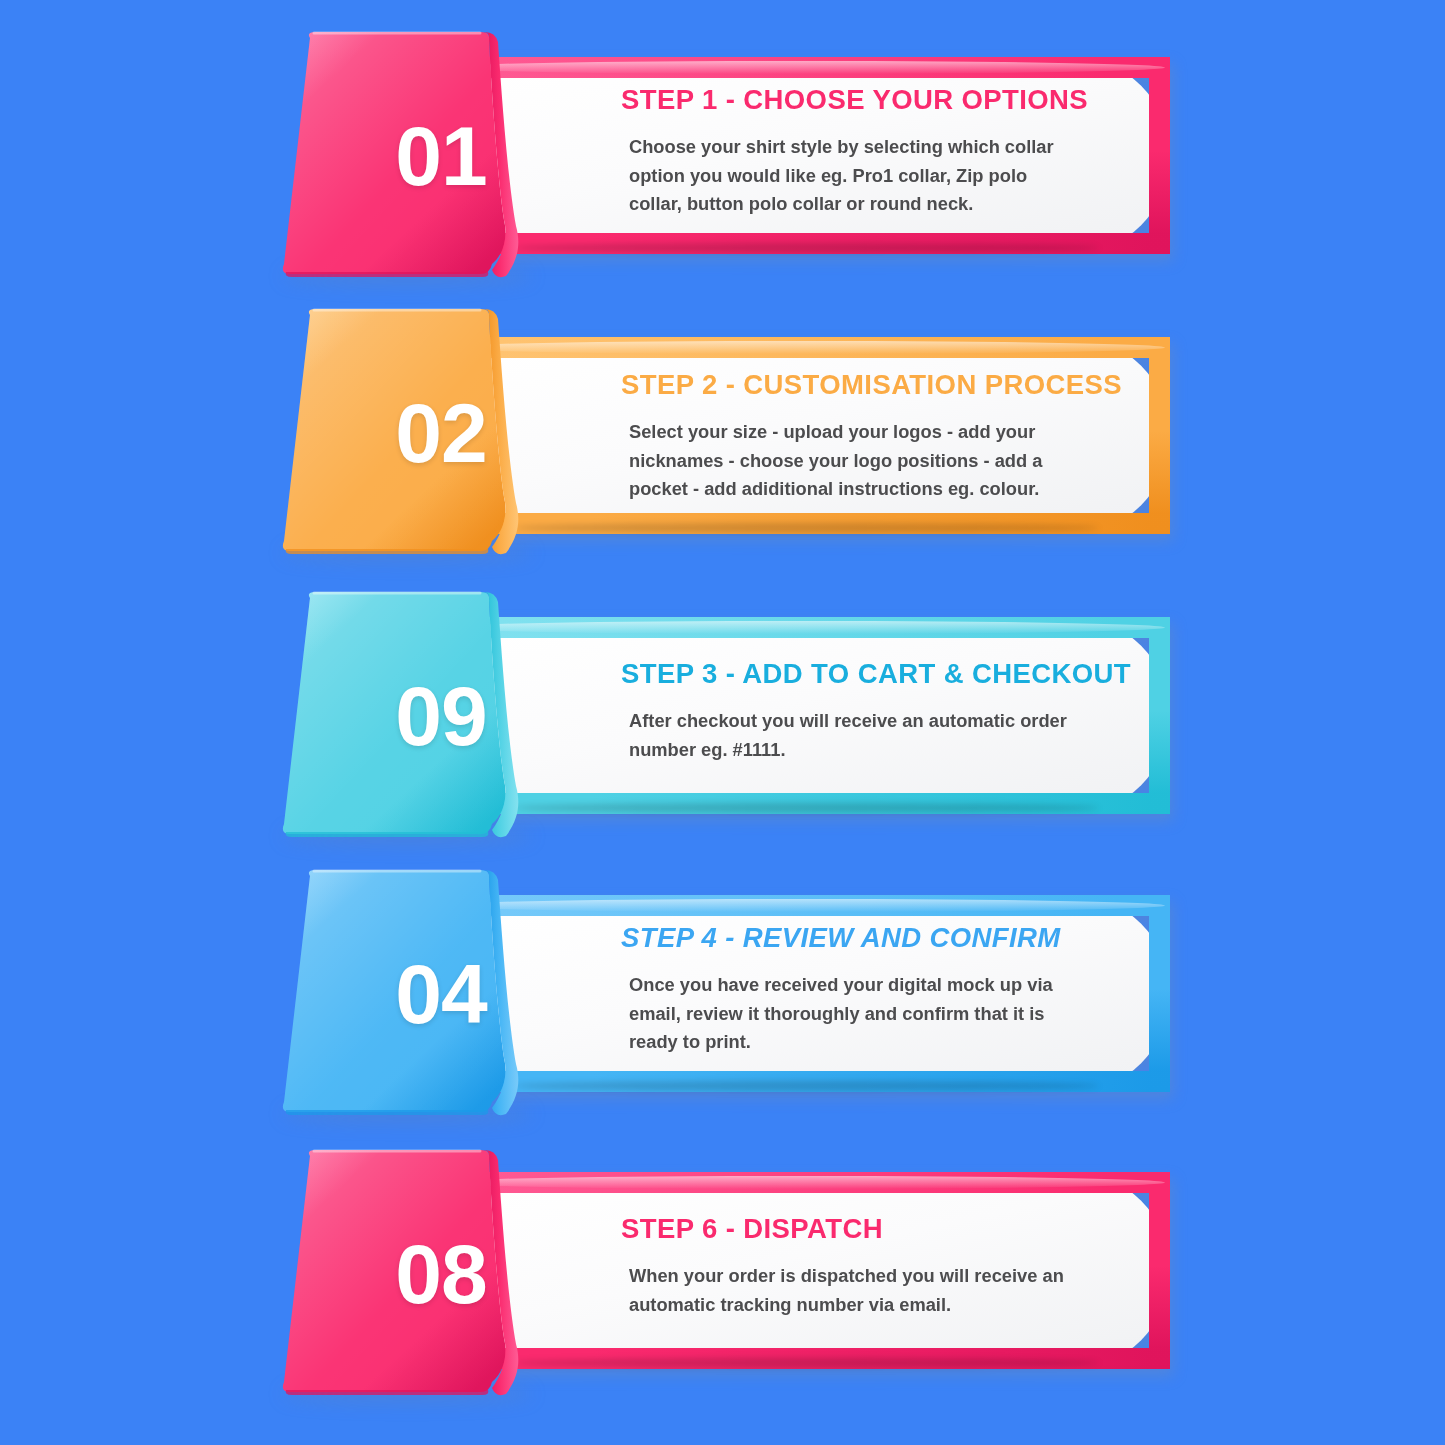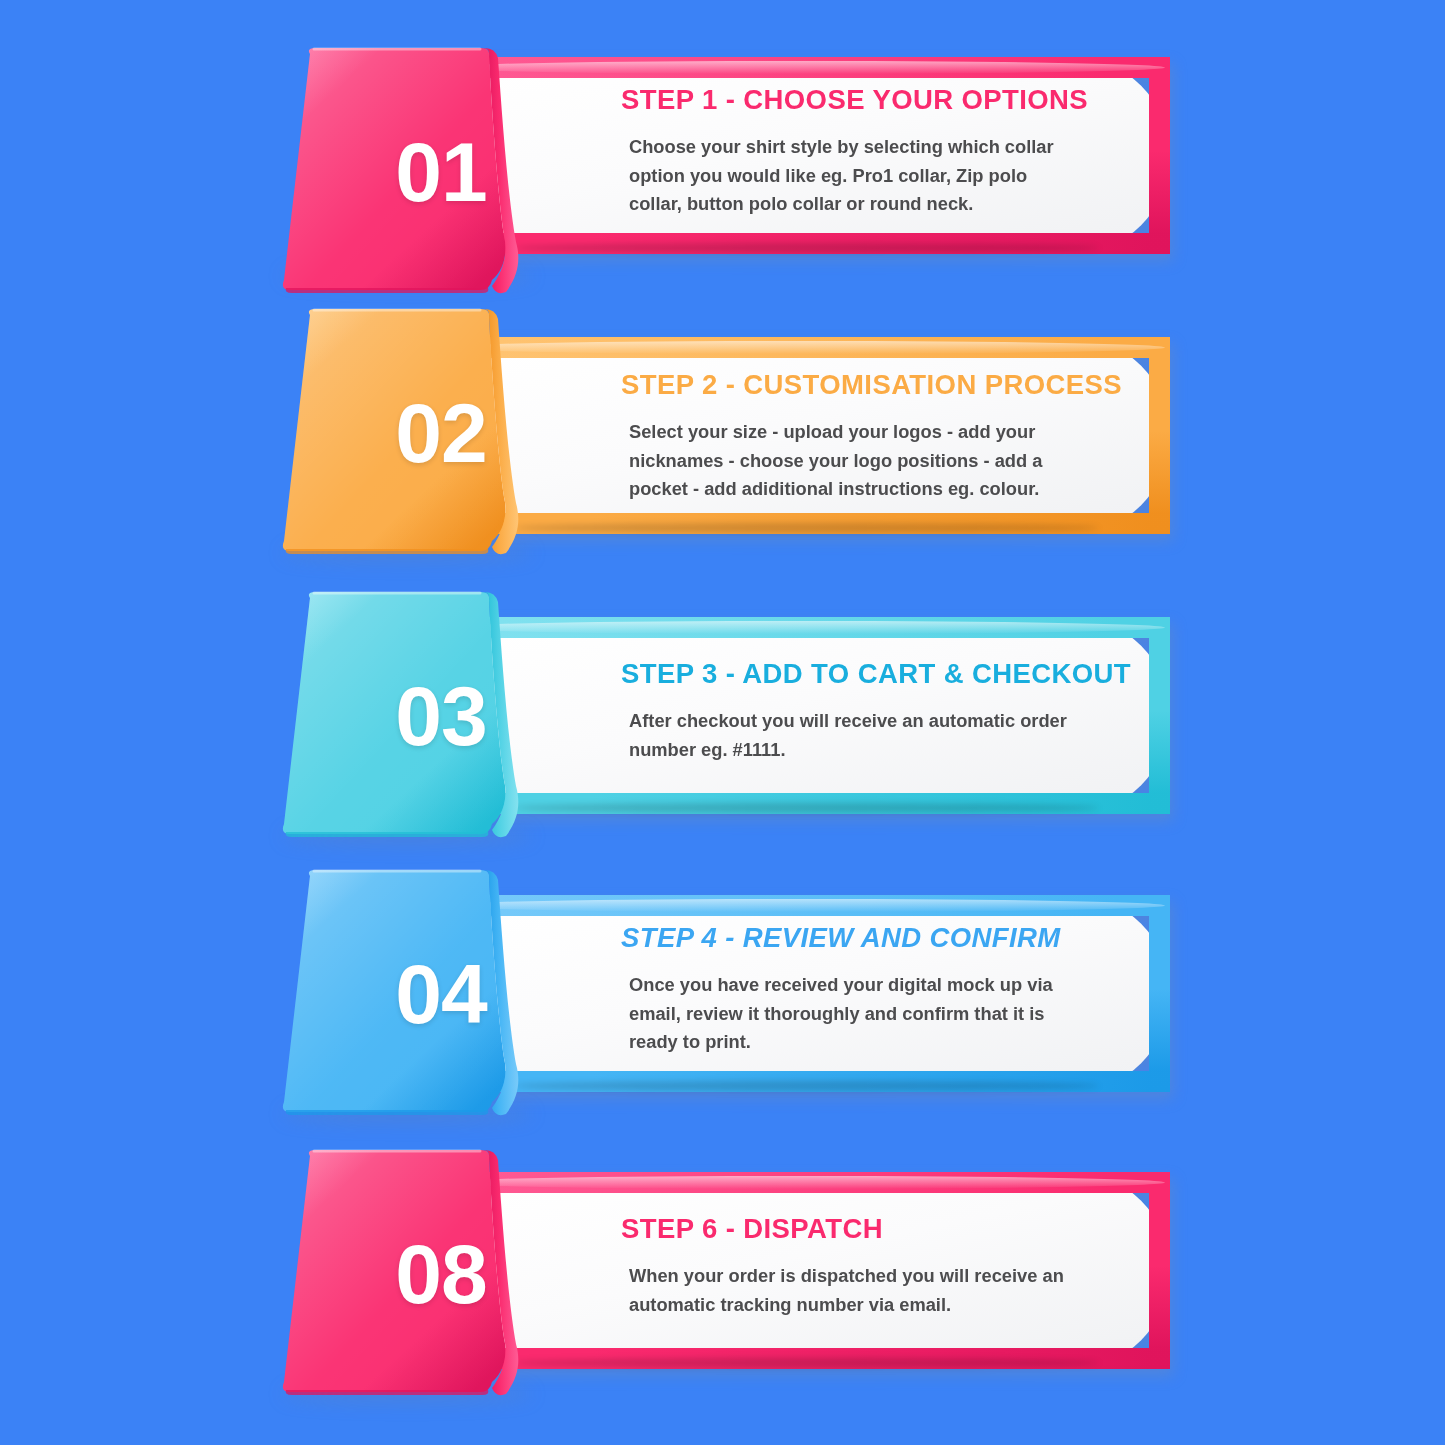--- a/index.html
+++ b/index.html
@@ -129,21 +129,21 @@
     <div class="step-row" style="top: 0px;">
       <div class="unit-shadow" style="left: 282px; top: 268px; width: 250px; height: 16px;"></div>
       <div class="pill-wrap" style="top: 57px; height: 197px;">
         <div class="pill" style="border-color: rgb(250, 42, 110); border-image: linear-gradient(170deg, rgb(255, 92, 149) 0%, rgb(250, 42, 110) 38%, rgb(250, 42, 110) 68%, rgb(224, 20, 92) 100%) 1 / 21px / 0 stretch; background: linear-gradient(168deg, rgb(255, 255, 255) 0%, rgb(251, 251, 252) 45%, rgb(241, 242, 244) 100%);">
           <div class="pill-inner">
             <div class="step-title" style="color: rgb(250, 42, 110);">STEP 1 - CHOOSE YOUR OPTIONS</div>
             <div class="step-body" style="color: rgb(76, 76, 78);">Choose your shirt style by selecting which collar option you would like  eg. Pro1 collar, Zip polo collar, button polo collar or round neck.</div>
           </div>
         </div>
       </div>
-      <div class="banner" style="top: 46px; height: 248px;">
+      <div class="banner" style="top: 30px; height: 248px;">
         <svg class="banner-svg" viewBox="0 0 262 248" preserveAspectRatio="none">
           <defs>  
             <linearGradient id="faceg0" x1="0" y1="0" x2="0.85" y2="1">    
               <stop offset="0%" stop-color="#ff5c95"></stop>    
               <stop offset="22%" stop-color="#fa2a6e"></stop>    
               <stop offset="75%" stop-color="#fa2a6e"></stop>    
               <stop offset="100%" stop-color="#e0145c"></stop>  
             </linearGradient>  
             <linearGradient id="edgeg0" x1="0" y1="0" x2="1" y2="0">    
               <stop offset="0%" stop-color="#e0145c"></stop>    
@@ -233,21 +233,21 @@
               <stop offset="55%" stop-color="#ffffff" stop-opacity="0.05"></stop>    
               <stop offset="100%" stop-color="#ffffff" stop-opacity="0"></stop>  
             </linearGradient>
           </defs>
           <path d="M 34,8 Q 30,2 40,2 L 205,2 Q 214,2 213,10 C 216,70 222,150 228,190 C 232,206 228,224 216,234 Q 214,244 204,244 L 14,244 Q 4,244 8,234 Z" fill="url(#faceg2)"></path>
           <path d="M 34,8 Q 30,2 40,2 L 205,2 Q 214,2 213,10 C 216,70 222,150 228,190 C 232,206 228,224 216,234 Q 214,244 204,244 L 14,244 Q 4,244 8,234 Z" fill="url(#sheeng2)"></path>
           <path d="M 207,2 Q 219,1 222,12 C 226,70 232,152 240,196 C 245,214 242,230 230,246 Q 220,250 216,240 C 228,224 232,206 228,190 C 222,150 216,70 213,10 Q 214,2 207,2 Z" fill="url(#edgeg2)"></path>
           <path d="M 10,242 L 212,242 Q 214,247 206,247 L 16,247 Q 8,247 10,242 Z" fill="#22bdd6" opacity="0.75"></path>
           <path d="M 38,3 L 204,3" stroke="#ffffff" stroke-opacity="0.40" stroke-width="3" fill="none" stroke-linecap="round"></path>
         </svg>
-        <div class="banner-num">03</div>
+        <div class="banner-num">09</div>
       </div>
     </div>
     <div class="step-row" style="top: 0px;">
       <div class="unit-shadow" style="left: 282px; top: 1106px; width: 250px; height: 16px;"></div>
       <div class="pill-wrap" style="top: 895px; height: 197px;">
         <div class="pill" style="border-color: rgb(69, 181, 245); border-image: linear-gradient(170deg, rgb(121, 203, 250) 0%, rgb(69, 181, 245) 38%, rgb(69, 181, 245) 68%, rgb(28, 154, 232) 100%) 1 / 21px / 0 stretch; background: linear-gradient(168deg, rgb(255, 255, 255) 0%, rgb(251, 251, 252) 45%, rgb(241, 242, 244) 100%);">
           <div class="pill-inner">
             <div class="step-title" style="color: rgb(59, 166, 242); font-style: italic;">STEP 4 - REVIEW AND CONFIRM</div>
             <div class="step-body" style="color: rgb(76, 76, 78);">Once you have received your digital mock up via email, review it thoroughly and confirm that it is ready to print.</div>
           </div>

